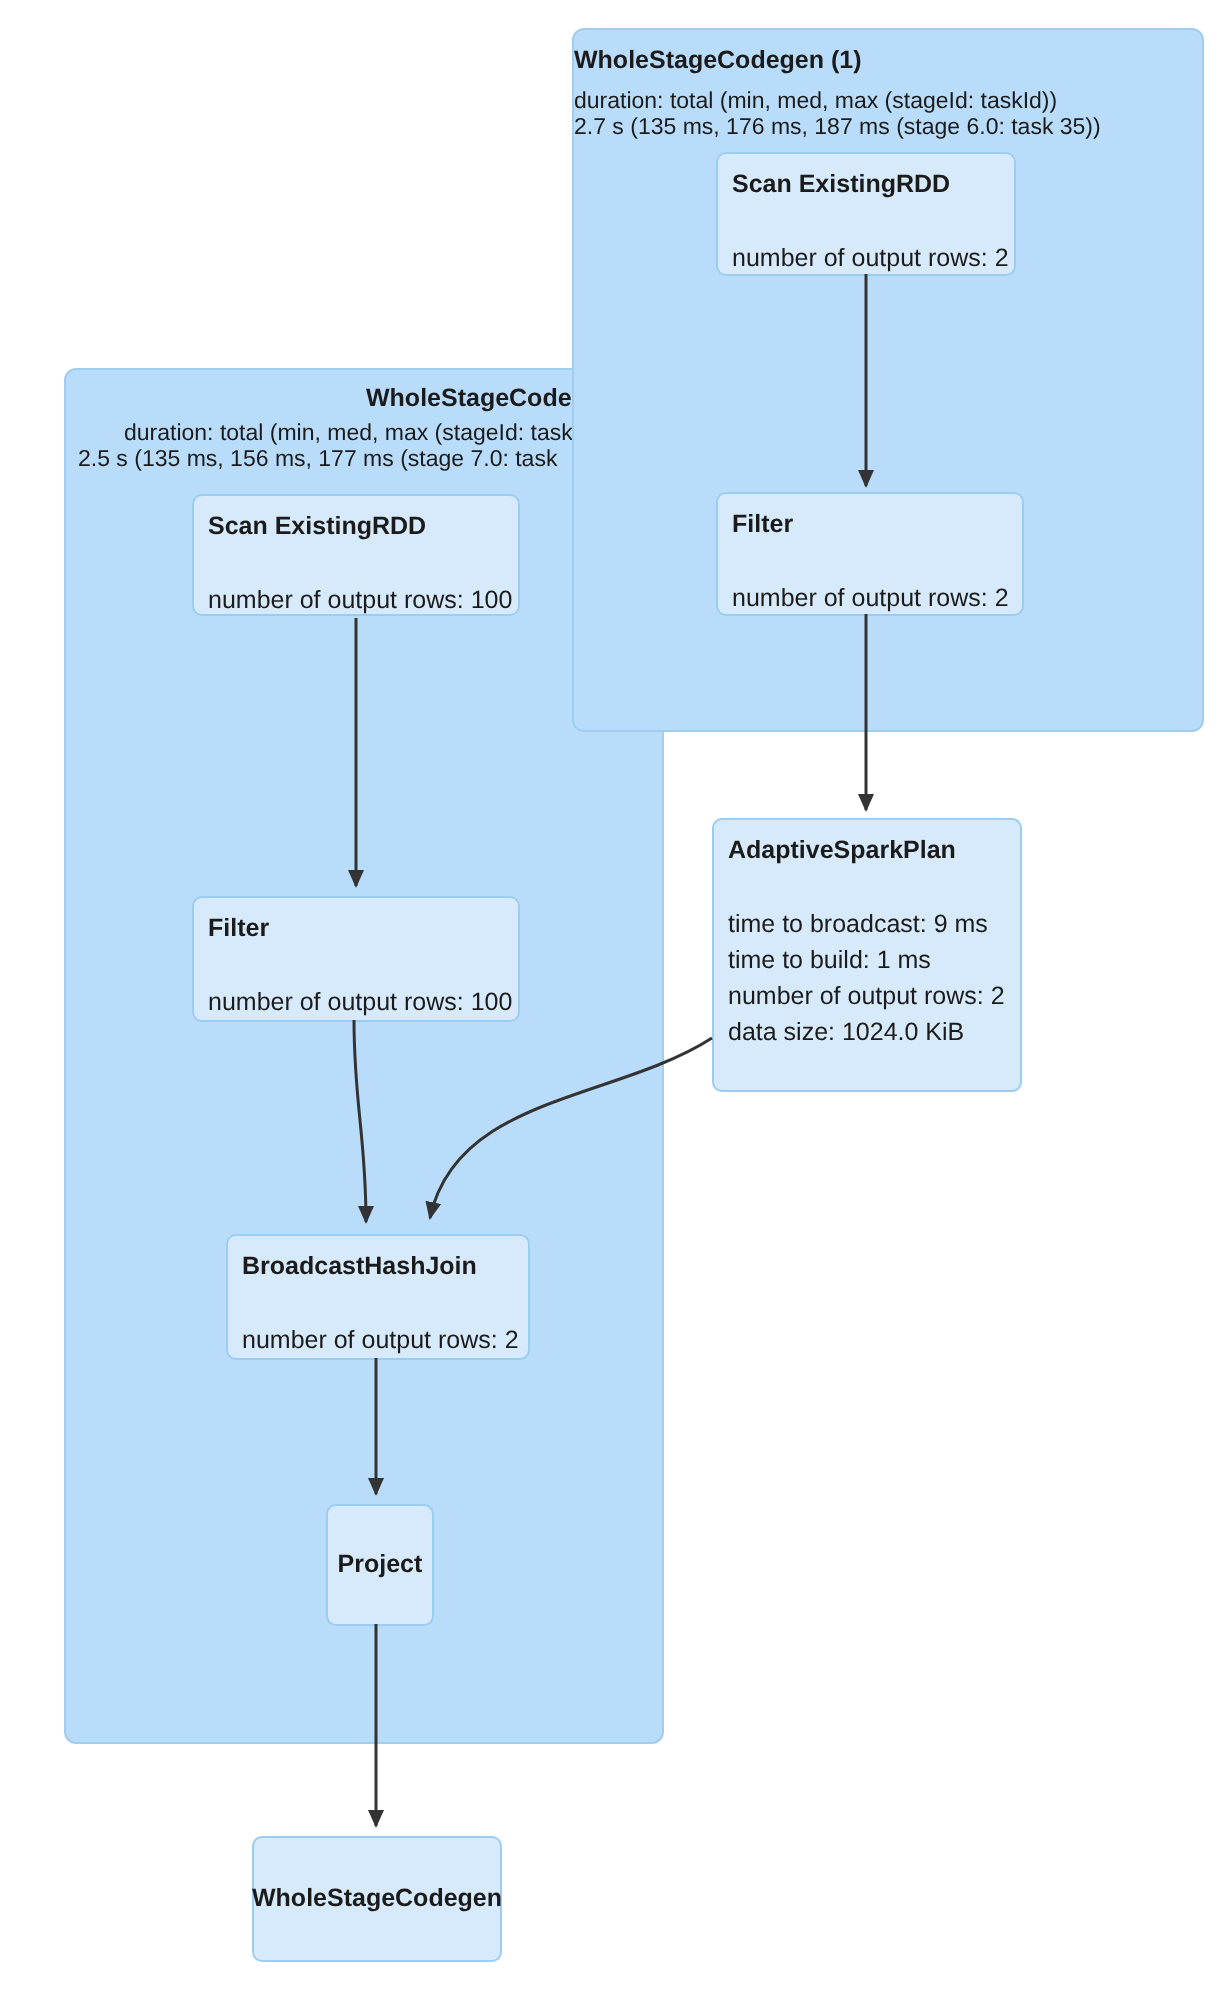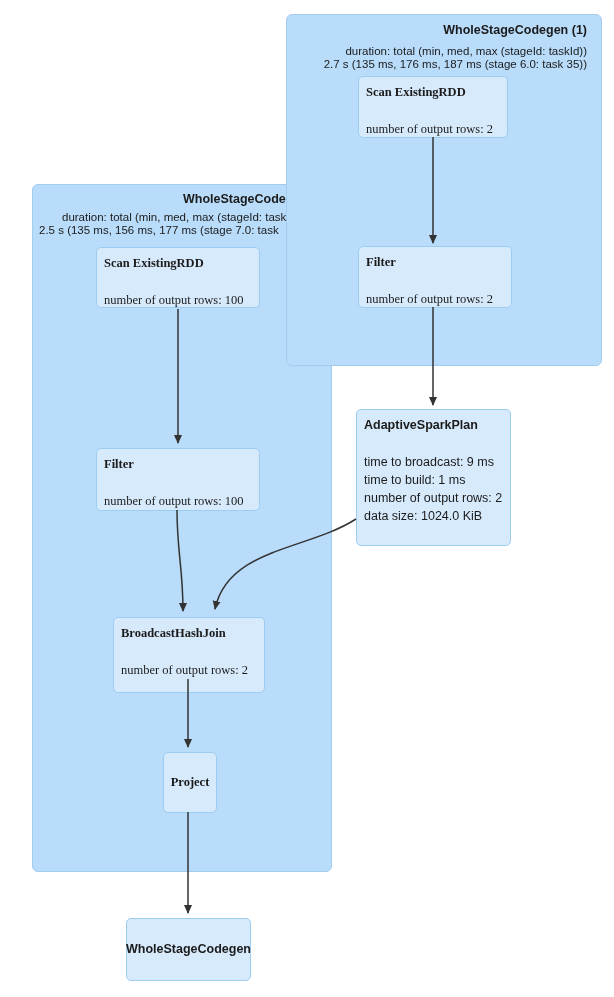--- a/index.html
+++ b/index.html
@@ -10,44 +10,44 @@
   *{margin:0;padding:0;box-sizing:border-box;}
   html,body{background:var(--page-bg);}
   body{font-family:"Liberation Sans","DejaVu Sans",sans-serif;color:var(--text);}
   #canvas{position:relative;width:614px;height:997px;background:var(--page-bg);overflow:hidden;}
 
   .cluster{position:absolute;background:var(--cluster-fill);border:1px solid var(--cluster-border);
     border-radius:6px;}
   .cluster-1{left:286px;top:14px;width:316px;height:352px;z-index:2;}
   .cluster-2{left:32px;top:184px;width:300px;height:688px;z-index:1;}
 
-  .cluster-1 .cluster-label{position:absolute;top:8px;left:16px;right:0;text-align:right;
+  .cluster-1 .cluster-label{position:absolute;top:8px;left:0;right:0;
     padding-right:14px;white-space:nowrap;}
   .cluster-title{font-size:12.5px;font-weight:bold;line-height:15px;}
   .cluster-duration{font-size:11.5px;line-height:13px;white-space:nowrap;}
   .cluster-1 .cluster-duration-label{margin-top:7px;}
 
   .cluster-2 .cluster-title{position:absolute;left:150px;top:7px;white-space:nowrap;}
   .cluster-2 .cluster-duration-label{position:absolute;left:29px;top:26px;}
   .cluster-2 .cluster-duration-value{position:absolute;left:6px;top:39px;}
 
   .node{position:absolute;background:var(--node-fill);border:1px solid var(--node-border);
     border-radius:5px;padding:8px 7px;z-index:2;}
-  .cluster .node{position:absolute;z-index:auto;font-family:Liberation Serif, serif;}
+  .cluster .node{position:absolute;z-index:auto;}
   .node-title{font-size:12.5px;font-weight:bold;line-height:15px;white-space:nowrap;}
   .node-metrics{margin-top:20px;}
   .node-metric{font-size:12.5px;line-height:18px;white-space:nowrap;}
   .node-center{display:flex;align-items:center;justify-content:center;padding:0;}
 
   
   #node-r-scan{left:71px;top:61px;width:150px;height:62px;}      
   #node-r-filter{left:71px;top:231px;width:154px;height:62px;}   
   #node-l-scan{left:63px;top:62px;width:164px;height:61px;}      
   #node-l-filter{left:63px;top:263px;width:164px;height:63px;}   
-  #node-bhj{left:80px;top:432px;width:152px;height:76px;}        
+  #node-bhj{left:80px;top:432px;width:152px;height:63px;}        
   #node-project{left:130px;top:567px;width:54px;height:61px;}    
   #node-bexchange{left:356px;top:409px;width:155px;height:137px;}
   #node-asp{left:126px;top:918px;width:125px;height:63px;}       
 
   #edge-layer{position:absolute;left:0;top:0;width:614px;height:997px;z-index:3;pointer-events:none;}
   #edge-layer path.edge{fill:none;stroke:var(--arrow);stroke-width:1.5px;}
   #edge-layer #arrowhead path{fill:var(--arrow);}
 </style>
 </head>
 <body>

